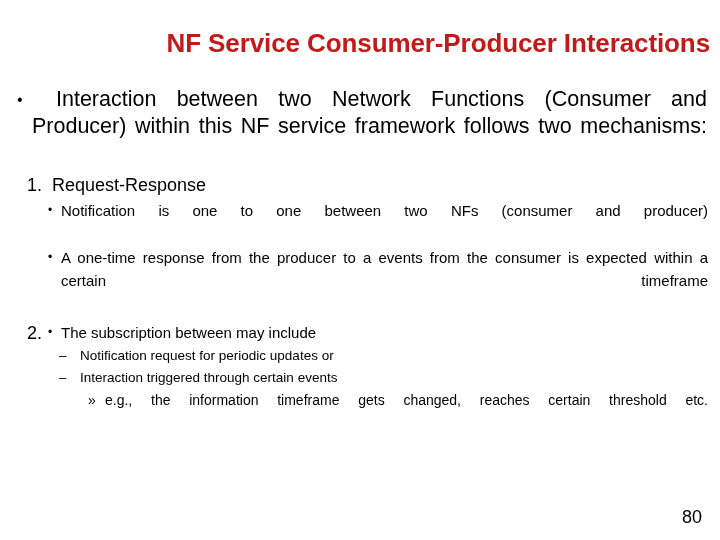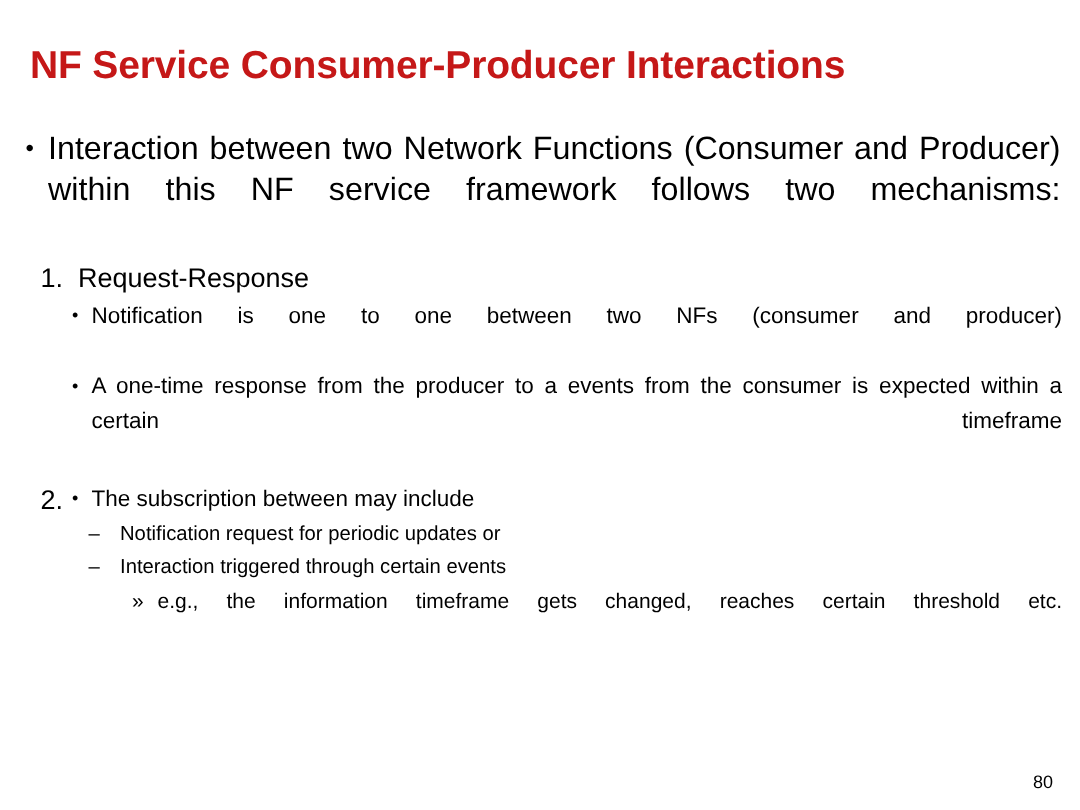--- a/index.html
+++ b/index.html
@@ -19,24 +19,24 @@
     position: absolute;
     left: 0; top: 0;
     width: 720px;
     height: 540px;
     background: #ffffff;
   }
 
   
   .slide-title {
     position: absolute;
-    left: 20px;
+    left: 30px;
     top: 28px;
     width: 680px;
-    text-align: left;
+    text-align: right;
     color: #C51818;
     font-size: 26px;
     font-weight: bold;
     line-height: 30px;
     letter-spacing: -0.1px;
     white-space: nowrap;
   }
 
   
   .body-area {
@@ -58,21 +58,21 @@
     text-justify: inter-word;
     color: #000000;
   }
   .lvl1 > .bullet {
     position: absolute;
     left: 17px;
     top: 0;
     font-size: 16px;
     line-height: 27px;
   }
-  .lvl1 .txt { display: inline; }
+  .lvl1 .txt { display: inline; margin-left: 24px; }
 
   
   .lvl2 {
     position: relative;
     padding-left: 52px;
     font-size: 18px;
     line-height: 25px;
     margin-top: 6px;
   }
   .lvl2 > .num {
@@ -143,21 +143,21 @@
     content: "";
     display: inline-block;
     width: 100%;
   }
 
   
   .page-number {
     position: absolute;
     right: 18px;
     bottom: 12px;
-    font-size: 12px;
+    font-size: 18px;
     color: #000000;
     text-align: right;
   }
 </style>
 </head>
 <body>
 
 <div class="slide">
 
   <div class="slide-title">NF Service Consumer-Producer Interactions</div>

